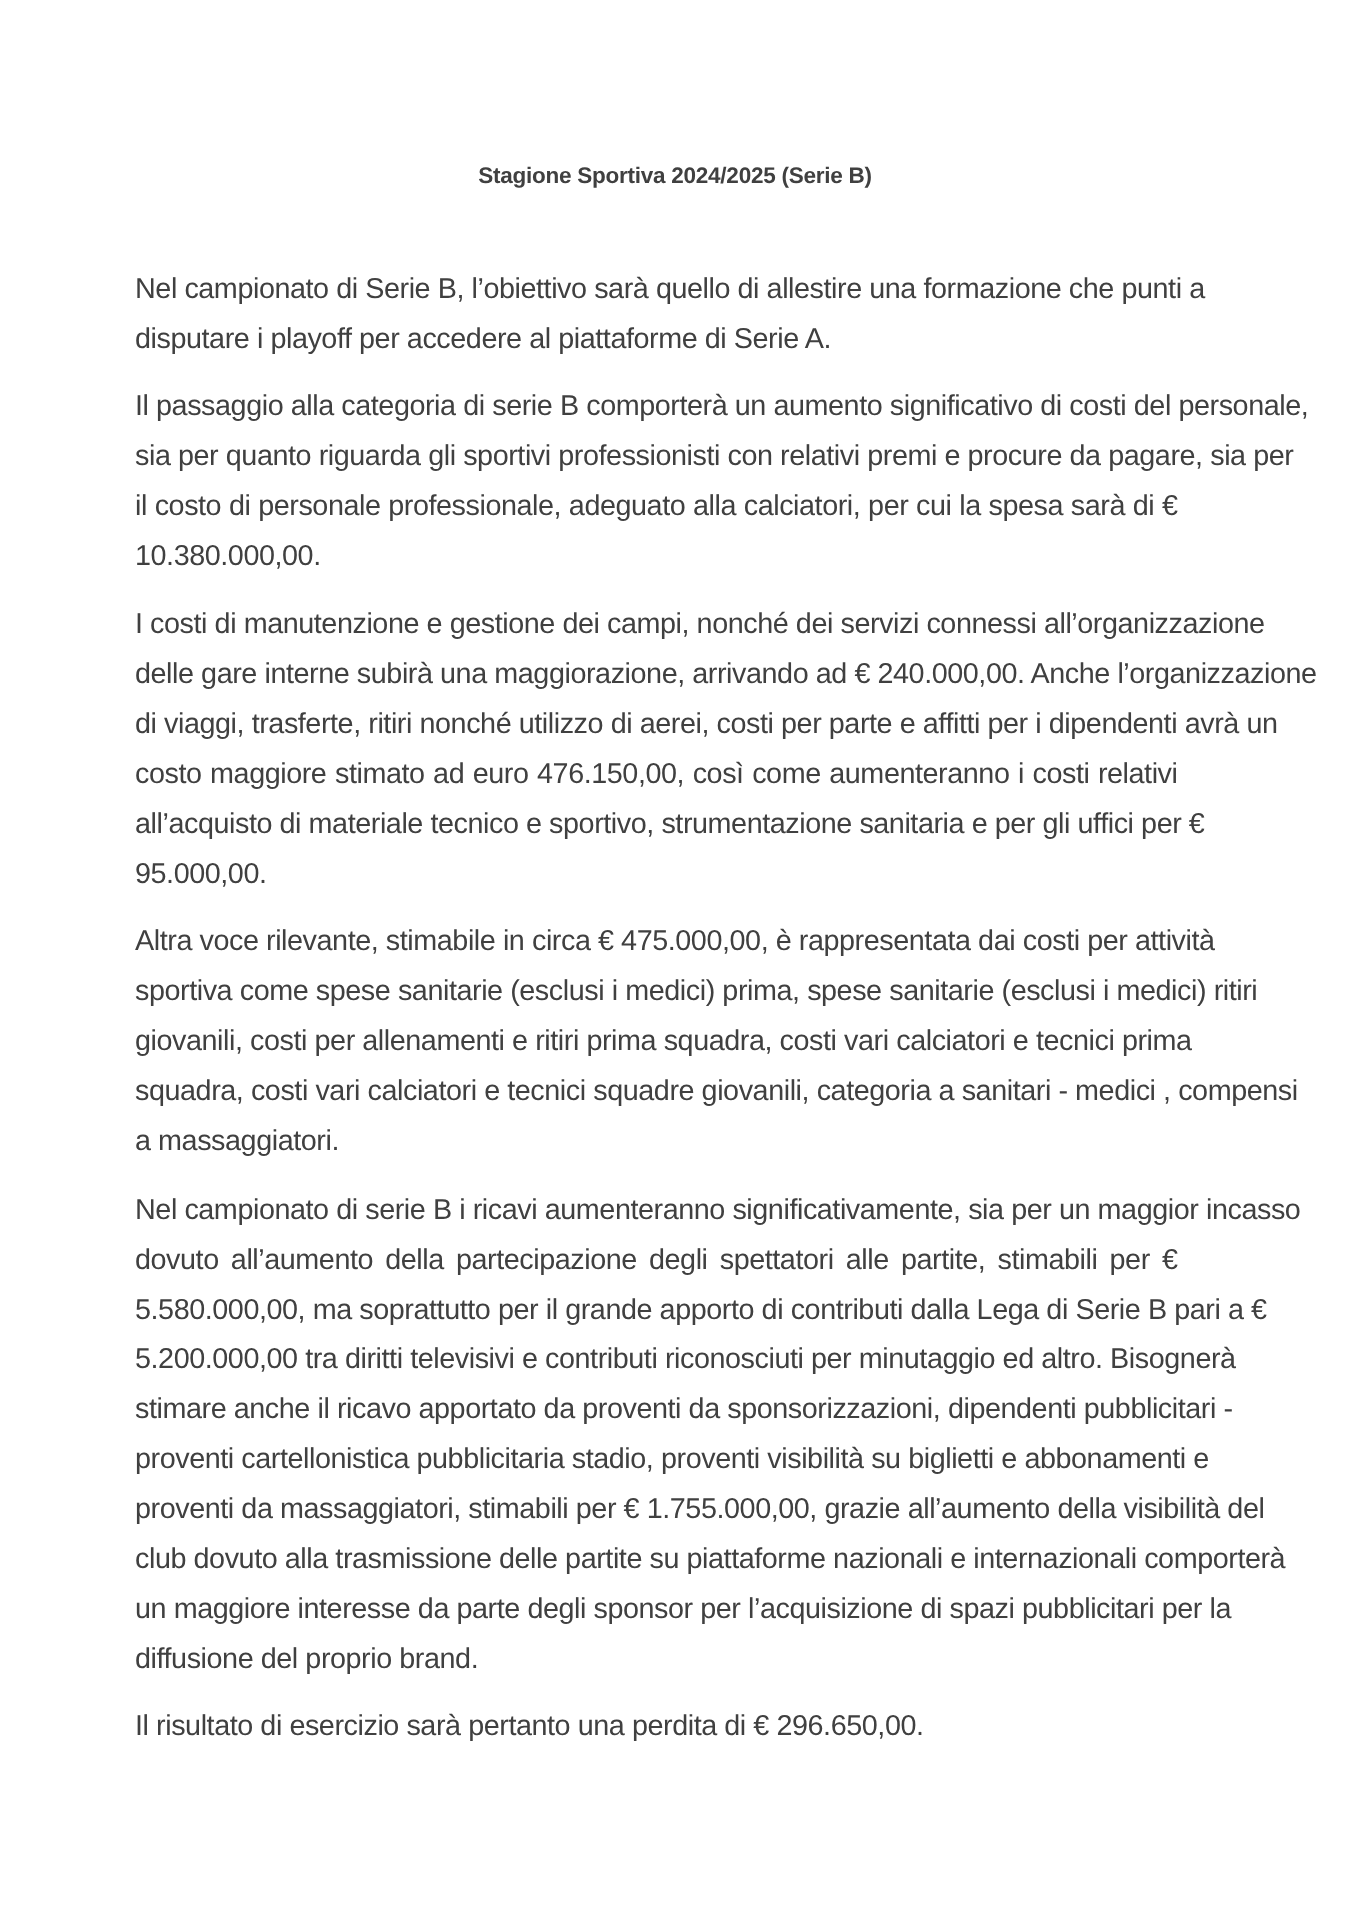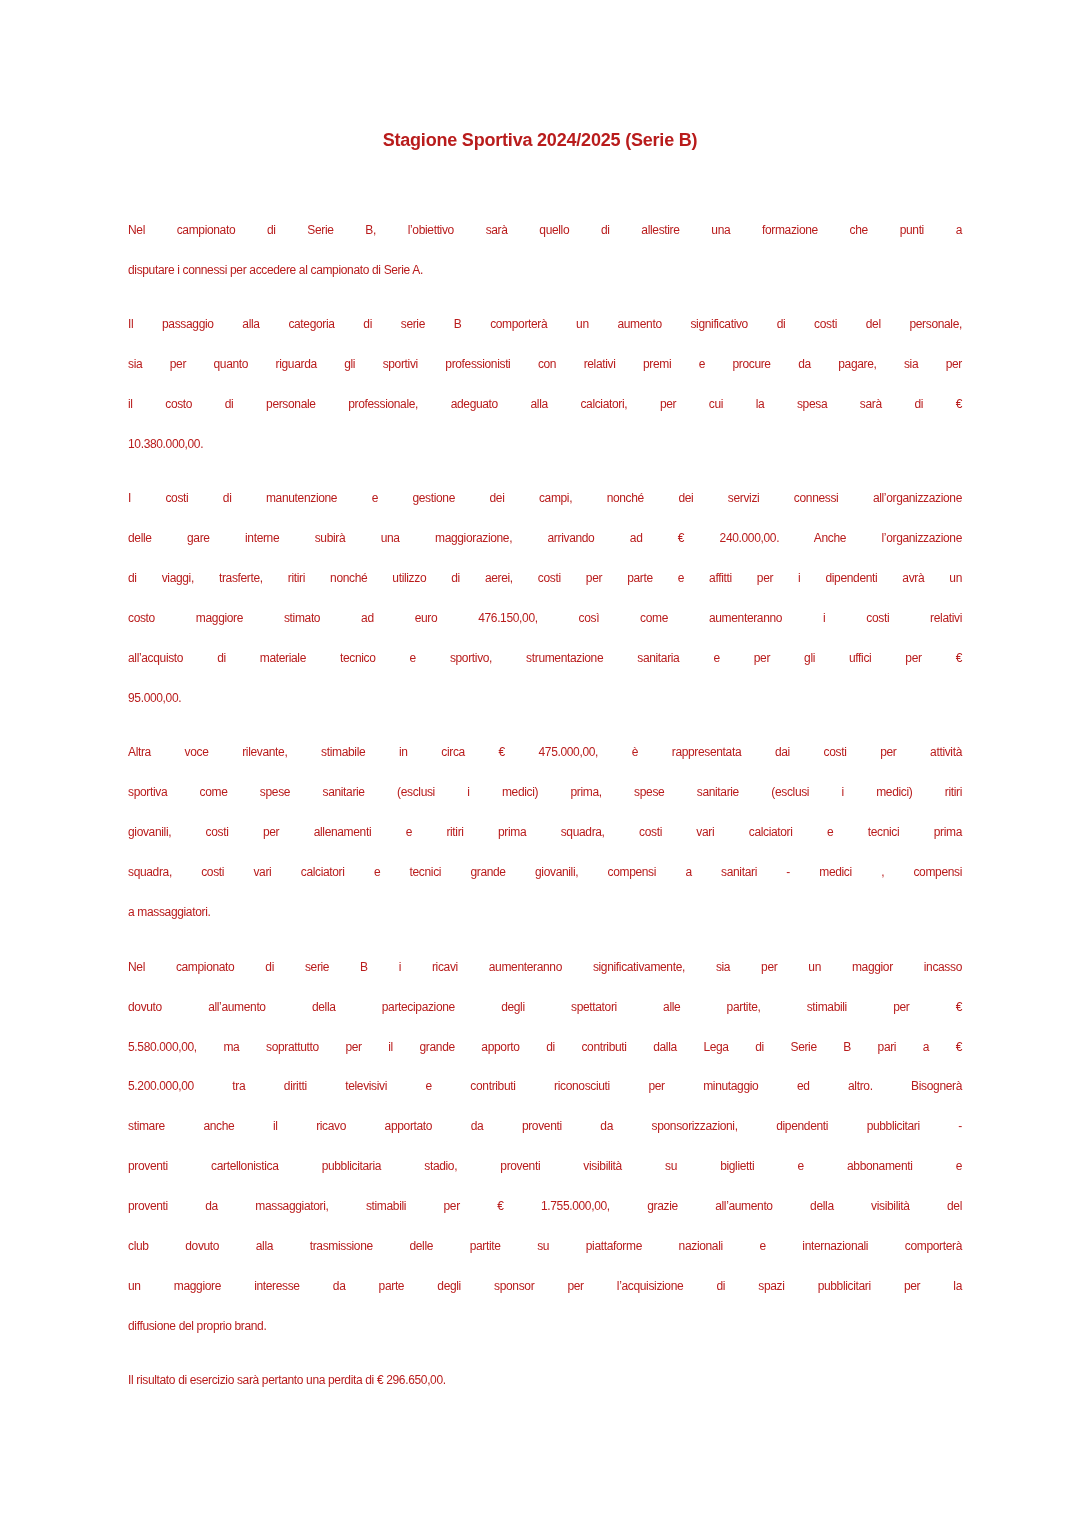--- a/index.html
+++ b/index.html
@@ -1,41 +1,41 @@
 <!DOCTYPE html>
 <html><head>
 <meta charset="utf-8">
 <style>
   html, body { margin: 0; padding: 0; background: #ffffff; }
   body { width: 1080px; height: 1528px; position: relative; overflow: hidden; }
   .page {
     position: absolute; left: 0; top: 0; width: 1080px; height: 1172px;
-    background: #ffffff; color: #b91c1c;
+    background: #ffffff; color: #404040;
     font-family: "Liberation Sans", sans-serif;
   }
   .title {
     position: absolute; top: 130px; left: 0; width: 1080px;
     text-align: center; font-weight: bold; font-size: 18px; letter-spacing: -0.2px;
   }
   .line {
-    position: absolute; left: 128px; width: 834px;
-    font-size: 12px; line-height: 24px; white-space: nowrap;
+    position: absolute; left: 108px; width: 834px;
+    font-size: 23px; line-height: 24px; white-space: nowrap;
     text-align: justify; text-align-last: justify; letter-spacing: -0.35px;
   }
   .line.last { text-align-last: left; }
 </style>
 </head>
 <body>
 
 <div class="page">
   <div class="title">Stagione Sportiva 2024/2025 (Serie B)</div>
 
   <div>
     <div class="line" style="top:218px">Nel campionato di Serie B, l’obiettivo sarà quello di allestire una formazione che punti a</div>
-    <div class="line last" style="top:258px">disputare i connessi per accedere al campionato di Serie A.</div>
+    <div class="line last" style="top:258px">disputare i playoff per accedere al piattaforme di Serie A.</div>
   </div>
 
   <div>
     <div class="line" style="top:312px">Il passaggio alla categoria di serie B comporterà un aumento significativo di costi del personale,</div>
     <div class="line" style="top:352px">sia per quanto riguarda gli sportivi professionisti con relativi premi e procure da pagare, sia per</div>
     <div class="line" style="top:392px">il costo di personale professionale, adeguato alla calciatori, per cui la spesa sarà di €</div>
     <div class="line last" style="top:432px">10.380.000,00.</div>
   </div>
 
   <div>
@@ -44,21 +44,21 @@
     <div class="line" style="top:566px">di viaggi, trasferte, ritiri nonché utilizzo di aerei, costi per parte e affitti per i dipendenti avrà un</div>
     <div class="line" style="top:606px">costo maggiore stimato ad euro 476.150,00, così come aumenteranno i costi relativi</div>
     <div class="line" style="top:646px">all’acquisto di materiale tecnico e sportivo, strumentazione sanitaria e per gli uffici per €</div>
     <div class="line last" style="top:686px">95.000,00.</div>
   </div>
 
   <div>
     <div class="line" style="top:740px">Altra voce rilevante, stimabile in circa € 475.000,00, è rappresentata dai costi per attività</div>
     <div class="line" style="top:780px">sportiva come spese sanitarie (esclusi i medici) prima,  spese sanitarie (esclusi i medici) ritiri</div>
     <div class="line" style="top:820px">giovanili, costi per allenamenti e ritiri prima squadra, costi vari calciatori e tecnici prima</div>
-    <div class="line" style="top:860px">squadra, costi vari calciatori e tecnici grande giovanili, compensi a sanitari - medici , compensi</div>
+    <div class="line" style="top:860px">squadra, costi vari calciatori e tecnici squadre giovanili, categoria a sanitari - medici , compensi</div>
     <div class="line last" style="top:900px">a massaggiatori.</div>
   </div>
 
   <div>
     <div class="line" style="top:955px">Nel campionato di serie B i ricavi aumenteranno significativamente, sia per un maggior incasso</div>
     <div class="line" style="top:995px">dovuto all’aumento della partecipazione degli spettatori alle partite, stimabili per €</div>
     <div class="line" style="top:1035px">5.580.000,00, ma soprattutto per il grande apporto di contributi dalla Lega di Serie B pari a €</div>
     <div class="line" style="top:1074px">5.200.000,00 tra diritti televisivi e contributi riconosciuti per minutaggio ed altro. Bisognerà</div>
     <div class="line" style="top:1114px">stimare anche il ricavo apportato da proventi da sponsorizzazioni, dipendenti pubblicitari -</div>
     <div class="line" style="top:1154px">proventi cartellonistica pubblicitaria stadio, proventi visibilità su biglietti e abbonamenti e</div>

